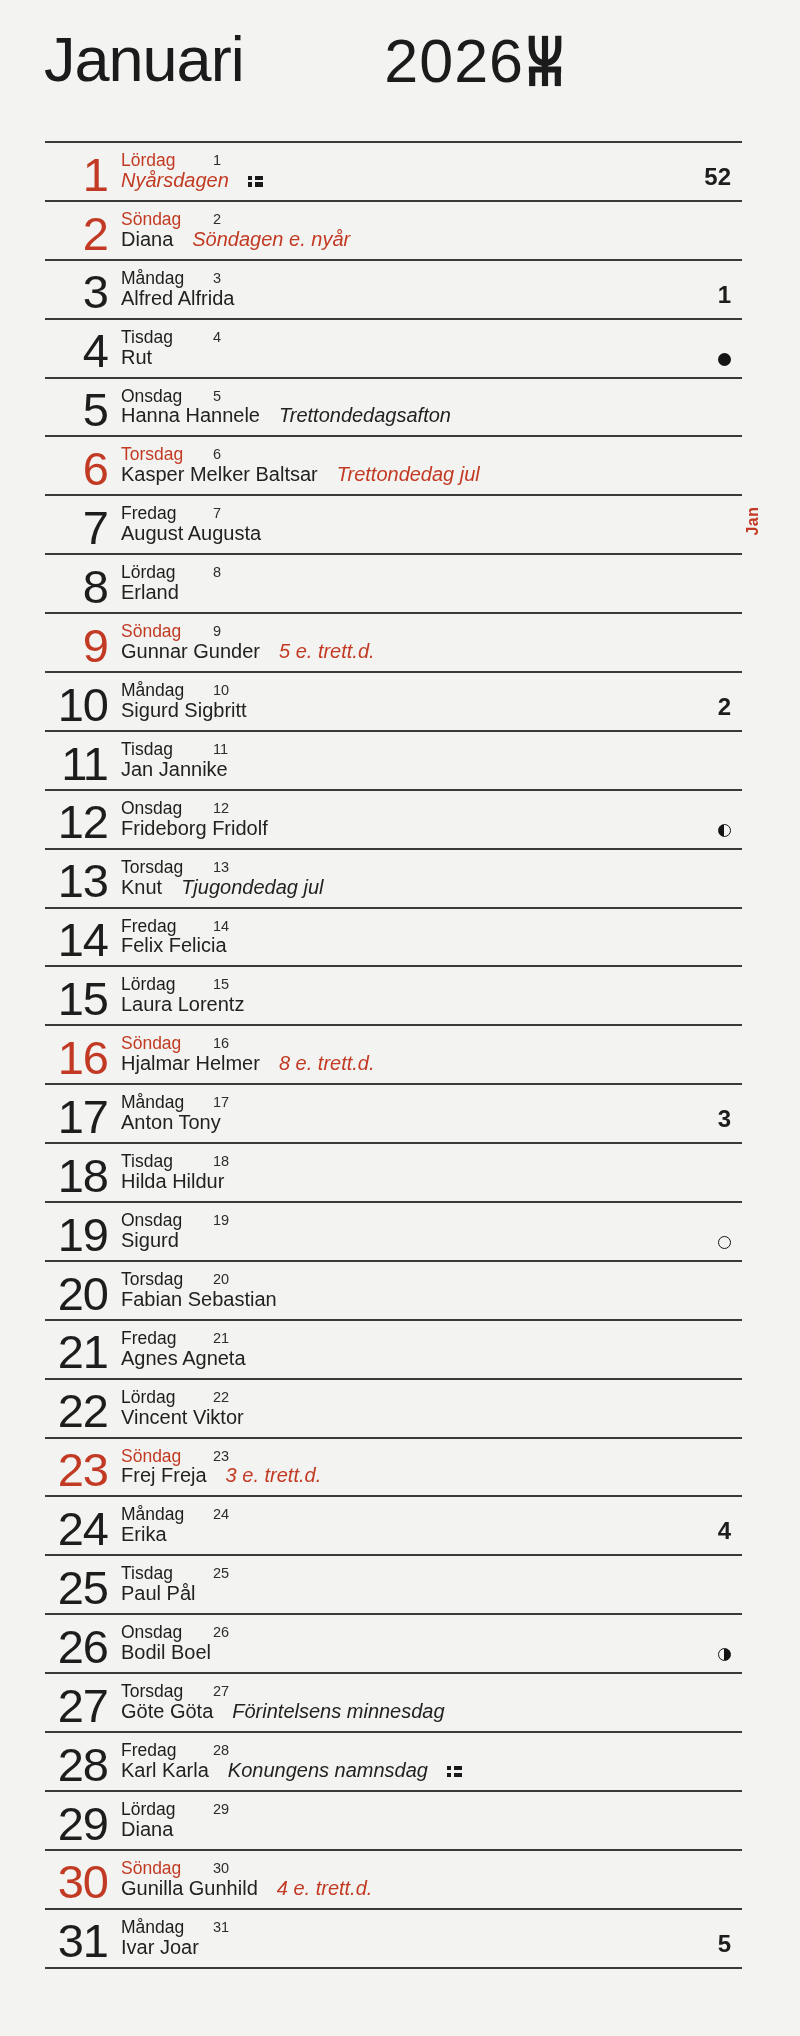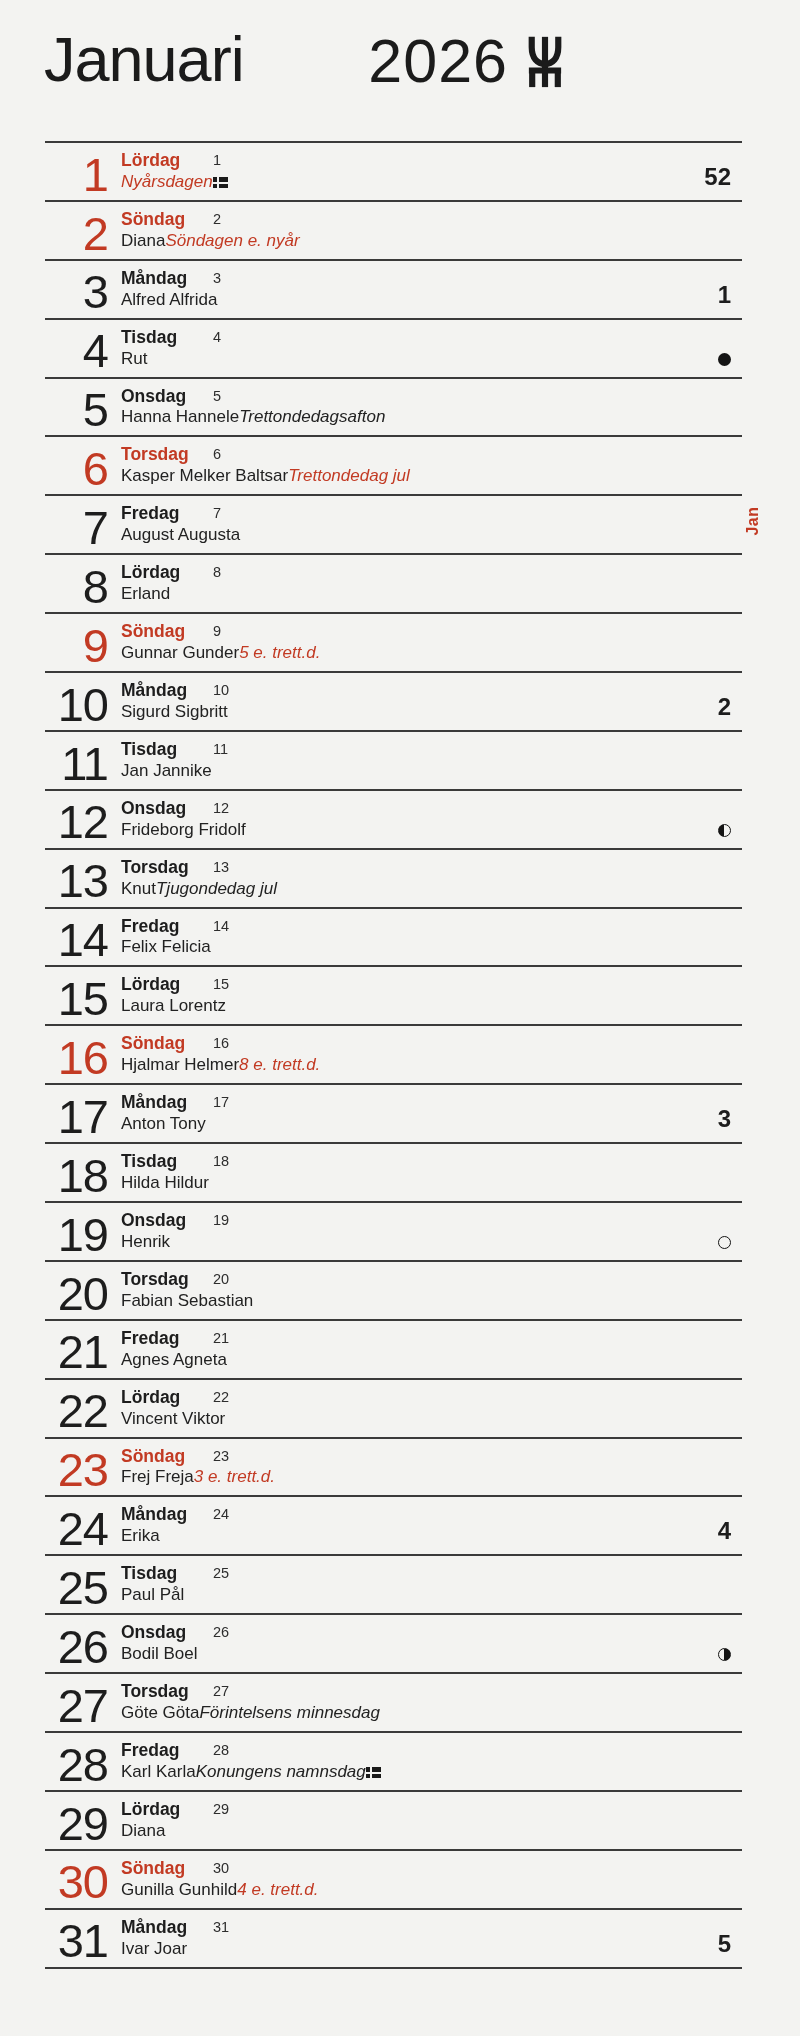--- a/index.html
+++ b/index.html
@@ -16,48 +16,48 @@
 
   
   .header { position:relative; height:141px; }
   .month-title {
     position:absolute; left:44px; top:28px;
     font-size:63px; font-weight:400; letter-spacing:-1px;
     line-height:1; color:#1b1b1b;
   }
   .year-group {
     position:absolute; right:78px; top:33px;
-    display:flex; align-items:flex-end; gap:16px;
+    display:flex; 
   }
   .year-label { font-size:61px; font-weight:400; letter-spacing:1px; line-height:0.92; color:#1b1b1b; }
   .rune { width:42px; height:55px; display:block; }
 
   
   .day-list { margin-left:45px; width:697px; border-top:2.5px solid #3a3a3a; }
   .day-row {
     position:relative; height:58.9px;
     border-bottom:2.5px solid #3a3a3a;
   }
   .big-num {
     position:absolute; left:0; bottom:4px; width:63px;
     text-align:right; font-size:47px; line-height:0.92;
     letter-spacing:-1px; color:#1d1d1d; font-weight:400;
   }
   .weekday {
     position:absolute; left:76px; top:7px;
-    font-size:17.5px; font-weight:700; color:#1d1d1d;text-align:center;
+    font-size:17.5px; font-weight:400; color:#1d1d1d;text-align:center;
   }
   .date-small {
     position:absolute; left:168px; top:9px;
     font-size:14.5px; color:#2d2d2d;
   }
   .line2 {
     position:absolute; left:76px; bottom:8px;
-    display:flex; align-items:flex-start; gap:0;
-    font-size:17px; color:#222; white-space:nowrap;
+    display:flex; align-items:flex-start; gap:19px;
+    font-size:20px; color:#222; white-space:nowrap;
   }
   .note { font-style:italic; }
   .note.red-note { color:#c23a23; }
   .day-row.red .big-num,
   .day-row.red .weekday { color:#c23a23; }
   .week-num {
     position:absolute; right:11px; top:20px;
     font-size:24px; font-weight:700; color:#1d1d1d;
   }
 
@@ -305,21 +305,21 @@
       <span class="names">Hilda Hildur</span>
 
     </div>
 
   </div>
       <div class="day-row">
     <div class="big-num">19</div>
     <div class="weekday">Onsdag</div>
     <div class="date-small">19</div>
     <div class="line2">
-      <span class="names">Henrik</span>
+      <span class="names">Sigurd</span>
 
     </div>
 
     <div class="moon moon-full"></div>
   </div>
       <div class="day-row">
     <div class="big-num">20</div>
     <div class="weekday">Torsdag</div>
     <div class="date-small">20</div>
     <div class="line2">

